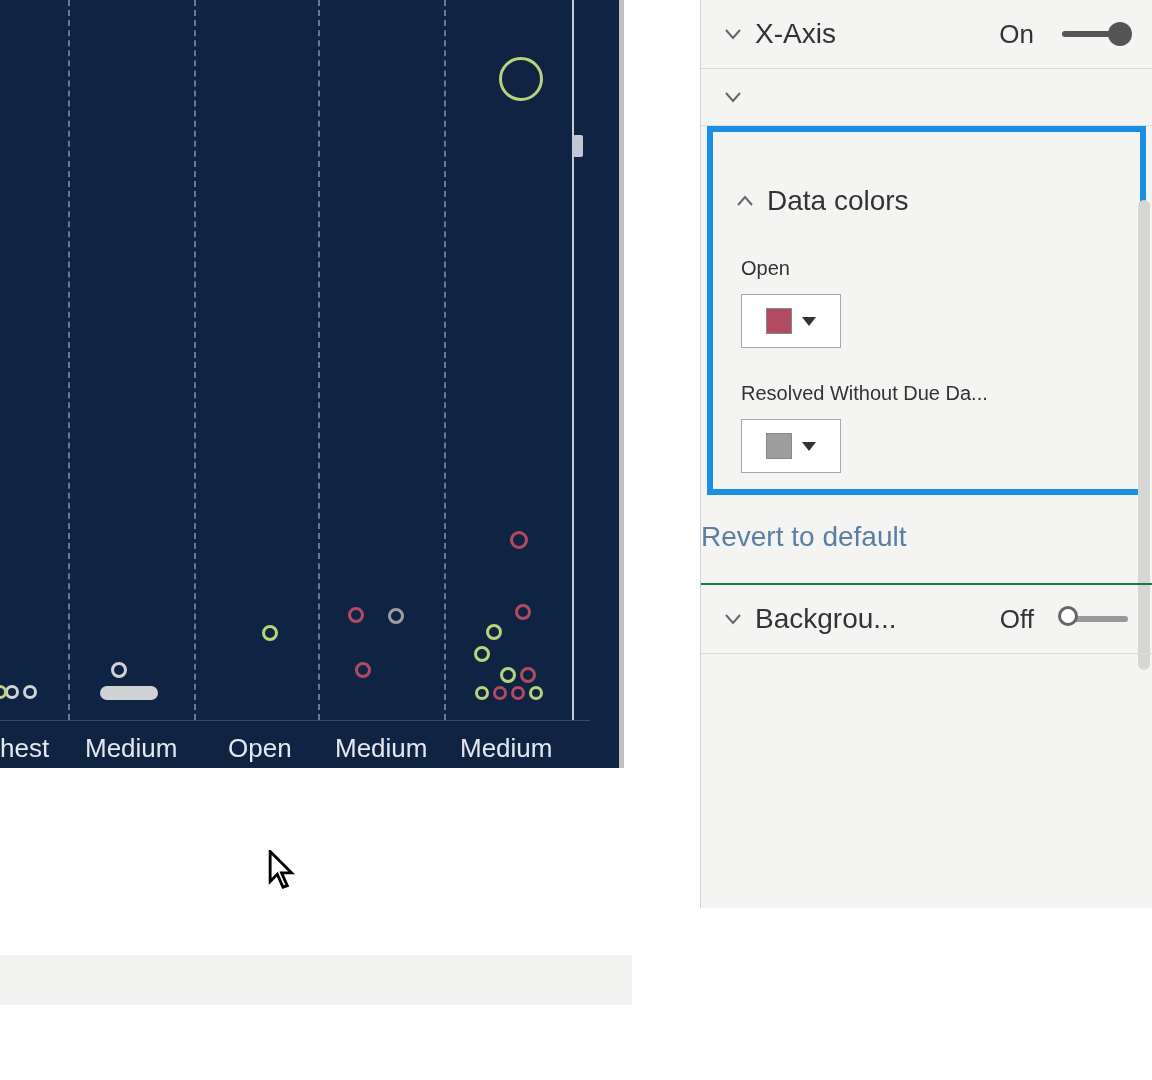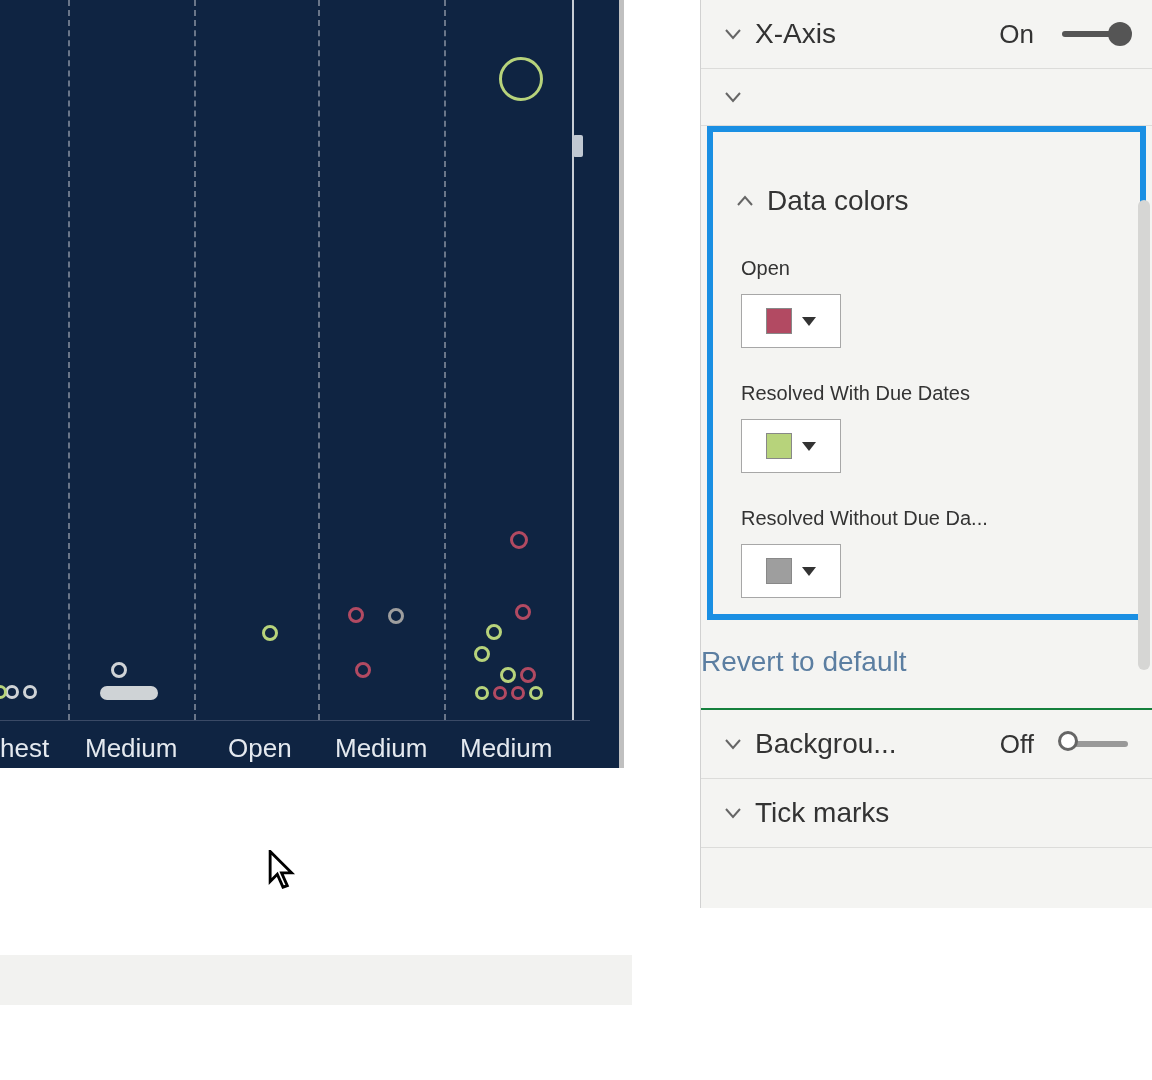--- a/index.html
+++ b/index.html
@@ -290,27 +290,20 @@
     </div>
 
     <div class="color-group">
       <div class="color-label">Open</div>
       <div class="color-picker">
         <div class="swatch" style="background:#b24a62"></div>
         <div class="caret-down"></div>
       </div>
     </div>
 
-    <div class="color-group">
-      <div class="color-label">Resolved With Due Dates</div>
-      <div class="color-picker">
-        <div class="swatch" style="background:#b7d37b"></div>
-        <div class="caret-down"></div>
-      </div>
-    </div>
 
     <div class="color-group" style="padding-bottom:16px">
       <div class="color-label">Resolved Without Due Da...</div>
       <div class="color-picker">
         <div class="swatch" style="background:#9e9e9e"></div>
         <div class="caret-down"></div>
       </div>
     </div>
   </div>
 
@@ -324,21 +317,13 @@
     </span>
     <span class="section-title">Backgrou...</span>
     <div class="toggle">
       <span class="toggle-label">Off</span>
       <div class="switch off">
           <div class="knob"></div>
         </div>
     </div>
   </div>
 
-  <div class="section">
-    <span class="chevron">
-      <svg viewBox="0 0 20 20">
-          <path d="M3 6 L10 14 L17 6" fill="none" stroke="#666" stroke-width="2"></path>
-        </svg>
-    </span>
-    <span class="section-title">Tick marks</span>
-  </div>
 </div>
 
 </body></html>

